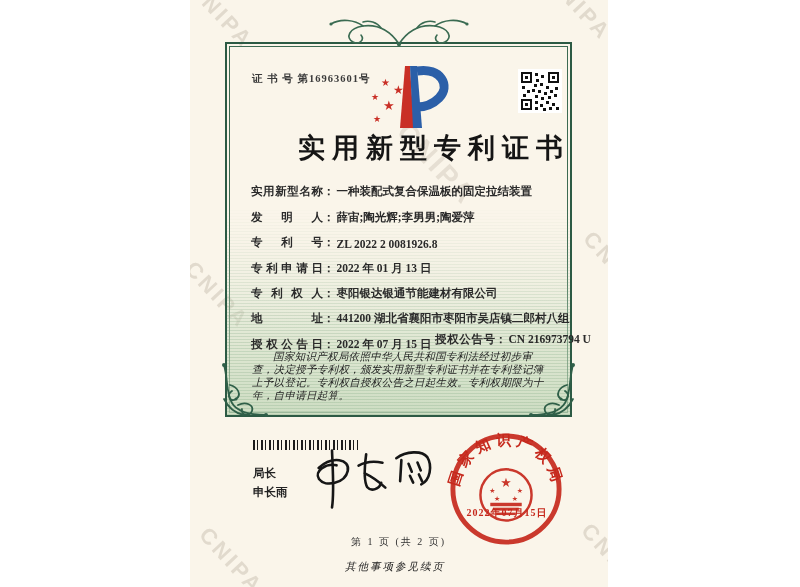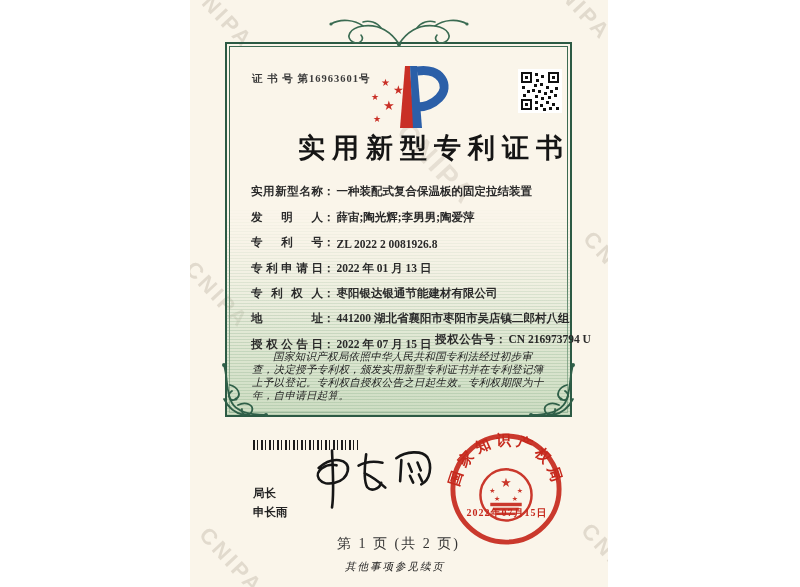--- a/index.html
+++ b/index.html
@@ -59,31 +59,31 @@
     position:absolute;left:21px;top:302px;width:306px;
     font-size:10.5px;line-height:13px;color:#222;font-style:italic;
     letter-spacing:0.3px;
   }
   .bodytext p{margin:4px;text-indent:2em;}
   .barcode{
     position:absolute;left:26px;top:396px;width:105px;height:10px;
     background:
       repeating-linear-gradient(90deg,#1c1c1c 0 2px, rgba(0,0,0,0) 2px 4px, #1c1c1c 4px 5px, rgba(0,0,0,0) 5px 8px);
   }
-  .signer{position:absolute;left:26px;top:440px;font-family:"Liberation Sans","DejaVu Sans",sans-serif;
+  .signer{position:absolute;left:26px;top:420px;font-family:"Liberation Sans","DejaVu Sans",sans-serif;
     font-size:11.5px;color:#222;font-weight:700;line-height:19px;}
   .signature{position:absolute;left:78px;top:402px;transform:rotate(-2deg);}
   .seal{position:absolute;left:220px;top:386px;width:118px;height:118px;}
   .sealdate{
     position:absolute;left:212px;top:462px;width:136px;text-align:center;
     color:#c6281c;font-size:10px;font-weight:700;letter-spacing:1px;z-index:5;
   }
   .pagenum{
     position:absolute;left:0;right:0;top:491px;text-align:center;
-    font-size:14px;color:#333;letter-spacing:2px;
+    font-size:10px;color:#333;letter-spacing:2px;
   }
   .footnote{
     position:absolute;left:0;right:8px;top:560px;text-align:center;
     font-size:10.5px;color:#222;font-style:italic;letter-spacing:2px;
   }
   svg{display:block;}
 </style>
 </head>
 <body>
 

